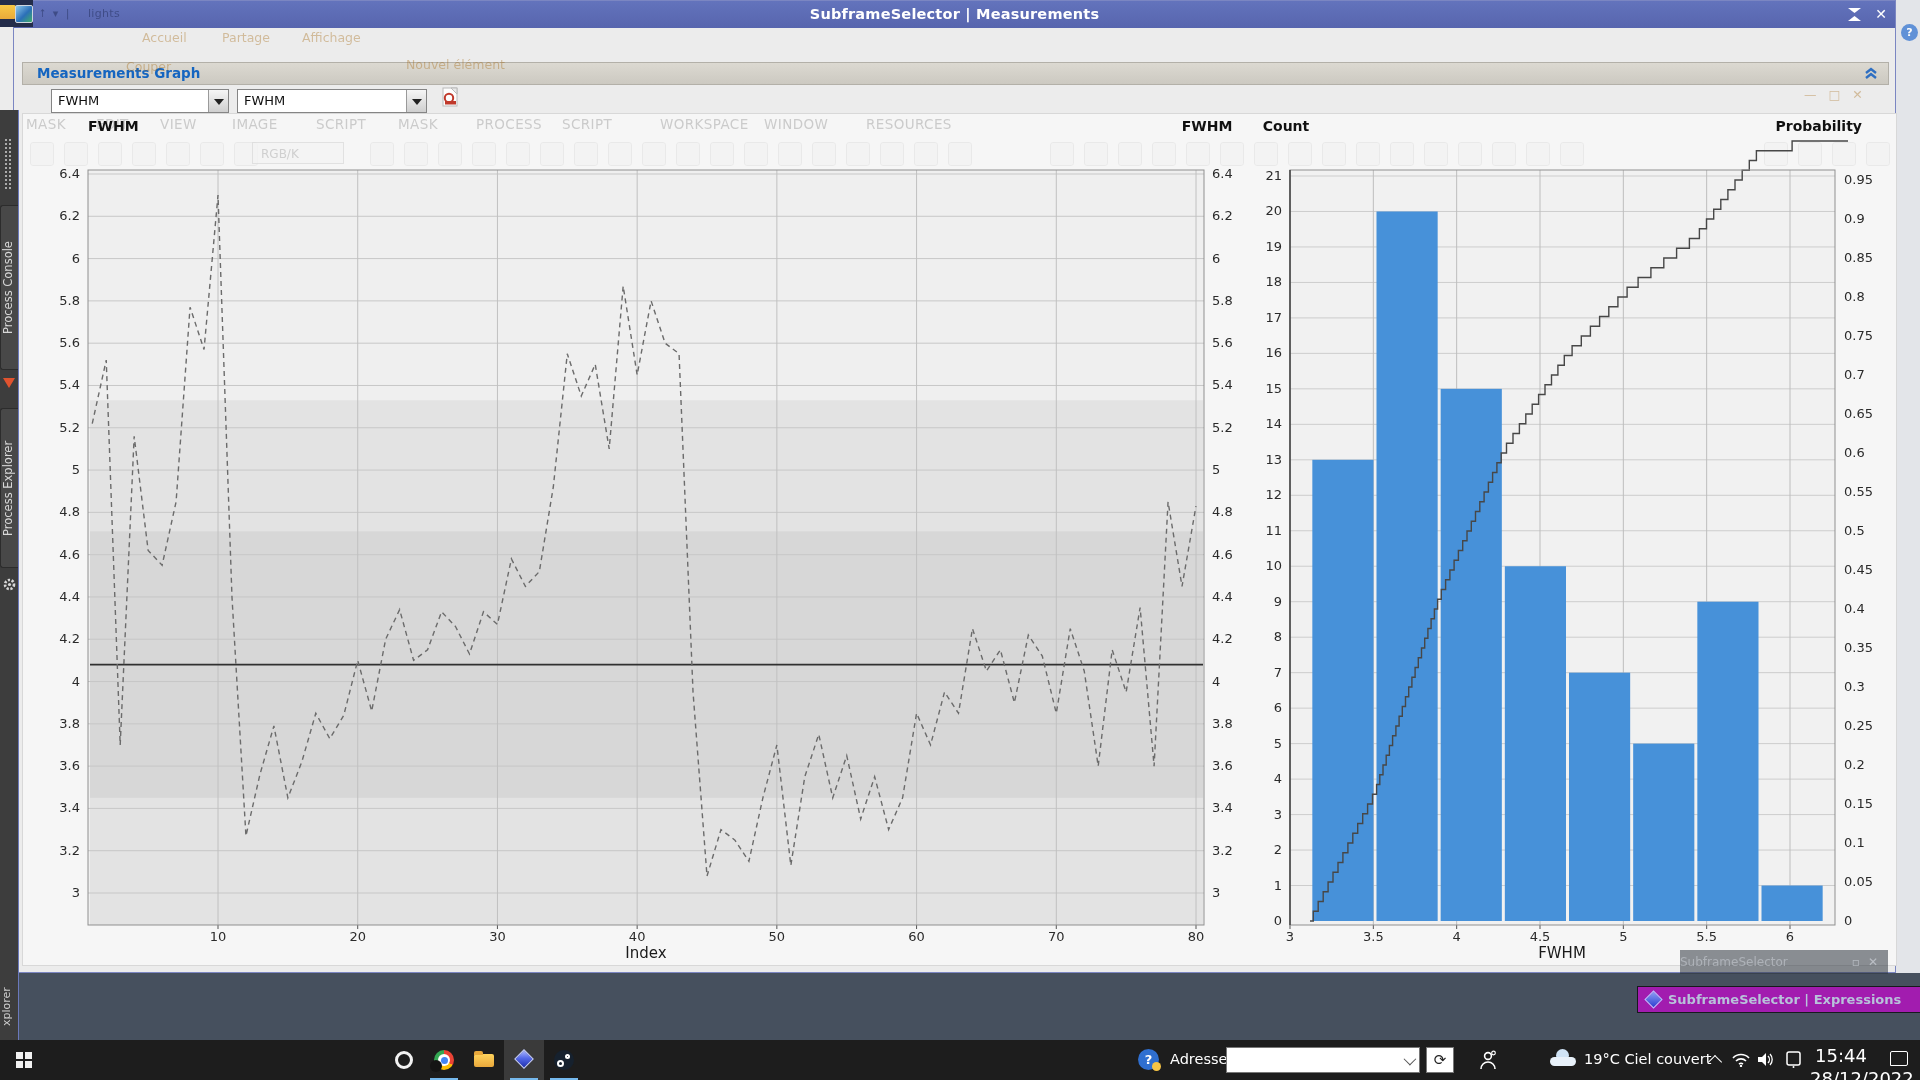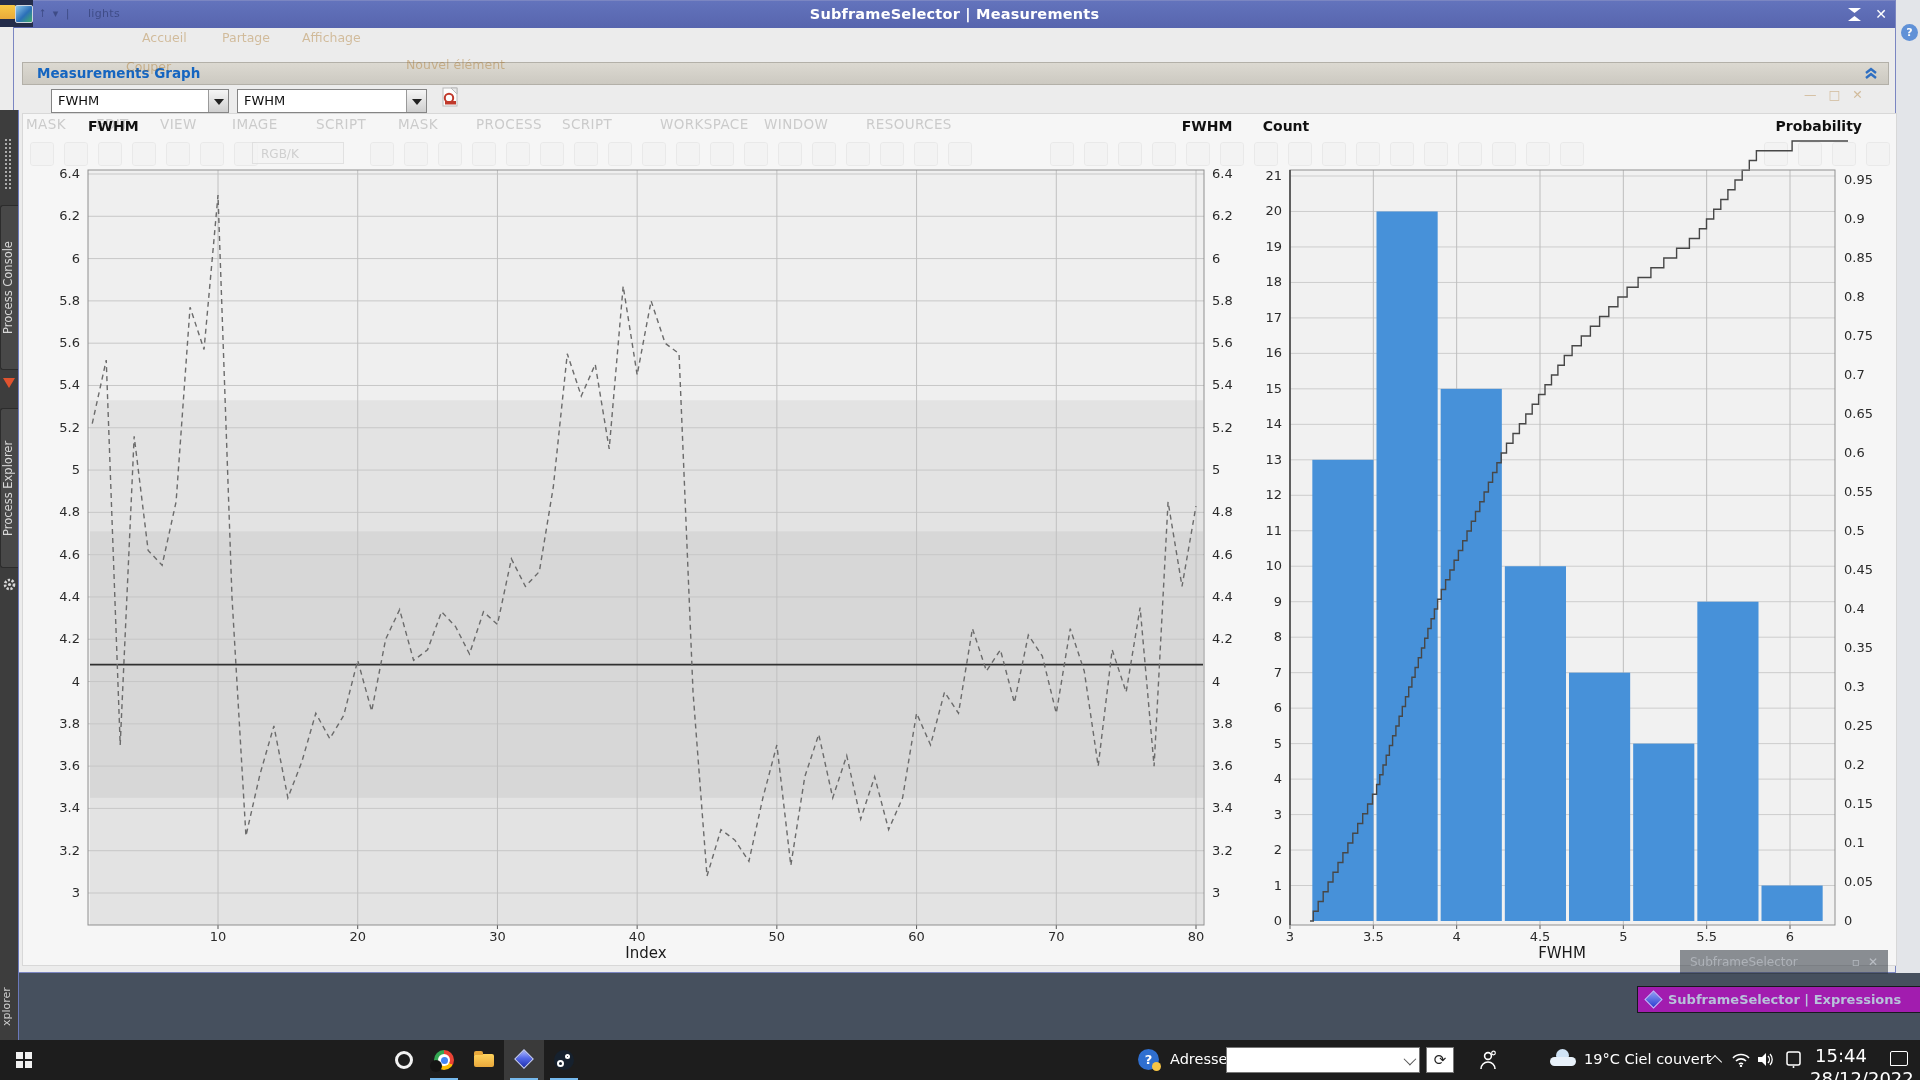--- a/index.html
+++ b/index.html
@@ -442,21 +442,21 @@
     <svg class="abs vtab-icon" style="top:468px;" width="13" height="13">
       <circle cx="6.5" cy="6.5" r="4.5" fill="none" stroke="#d8d8d8" stroke-width="2.6" stroke-dasharray="2.2 1.6"></circle>
       <circle cx="6.5" cy="6.5" r="1.6" fill="#d8d8d8"></circle>
     </svg>
   </div>
 
   <div class="abs workspace"></div>
   <div class="abs xplorer-strip">xplorer</div>
 
   <div class="abs ghost-mini">
-    <span style="margin-left:10px;">SubframeSelector</span>
+    <span style="">SubframeSelector</span>
     <span style="position:absolute;right:28px;color:rgba(235,240,248,.45);">▫</span>
     <span style="position:absolute;right:10px;color:rgba(235,240,248,.5);">✕</span>
   </div>
 
   <div class="abs expr-bar">
     <span class="gem" style="margin-left:9px;"></span>
     <span class="expr-title">SubframeSelector | Expressions</span>
     <span class="restore-sq"></span>
   </div>
 

